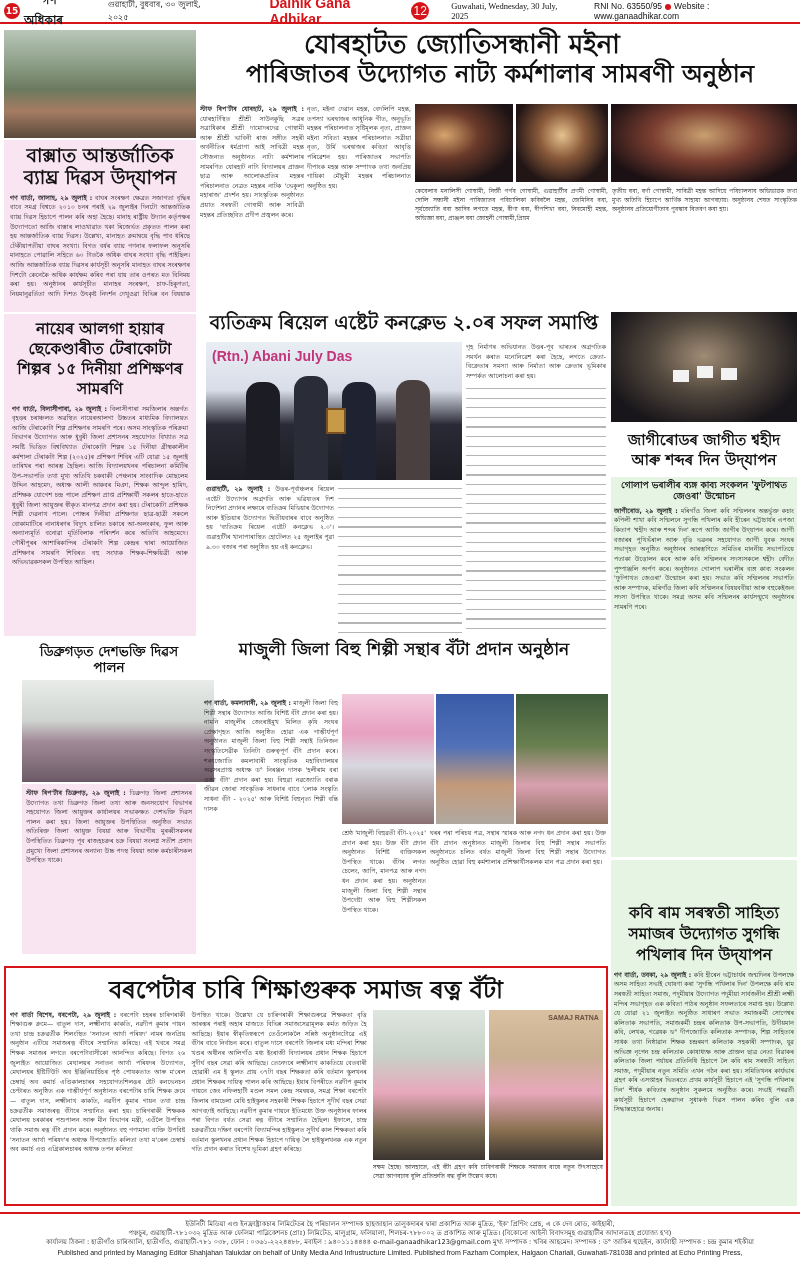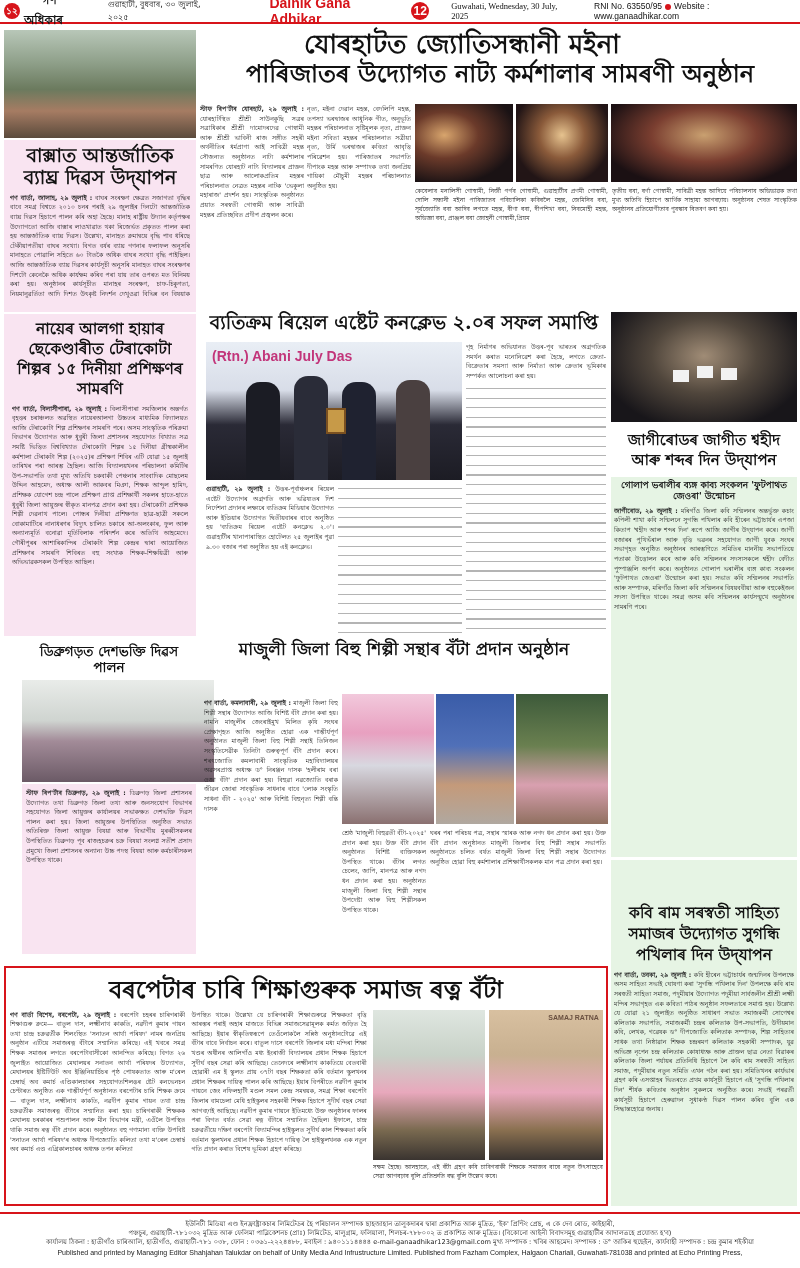--- a/index.html
+++ b/index.html
@@ -5,21 +5,21 @@
   * { box-sizing: border-box; margin: 0; padding: 0; }
   html, body { width: 800px; height: 1268px; background: #fff; overflow: hidden; }
   body { font-family: "DejaVu Sans", sans-serif; color: #111; position: relative; }
 
   .masthead { position: absolute; left: 0; top: 0; width: 800px; height: 24px; display: flex; align-items: center; padding: 0 4px; border-bottom: 2px solid #d7141a; }
   .pg-bn { width: 16px; height: 16px; border-radius: 50%; background: #d7141a; color: #fff; font-size: 9px; font-weight: bold; display: flex; align-items: center; justify-content: center; }
   .logo { font-family: "DejaVu Serif", serif; font-weight: bold; font-size: 12px; margin-left: 4px; color: #111; }
   .logo small { color: #d7141a; font-size: 7px; vertical-align: top; }
   .date-bn { font-size: 8px; margin-left: 8px; }
   .brand { font-family: "Liberation Sans", sans-serif; color: #d7141a; font-weight: bold; font-size: 14px; margin-left: 46px; }
-  .pg-en { width: 18px; height: 18px; border-radius: 50%; background: #d7141a; color: #fff; font-family: "Liberation Sans", sans-serif; font-weight: bold; font-size: 12px; display: flex; align-items: center; justify-content: center; margin-left: 6px; }
+  .pg-en { width: 18px; height: 18px; border-radius: 50%; background: #d7141a; color: #fff; font-family: "Liberation Sans", sans-serif; font-weight: normal; font-size: 12px; display: flex; align-items: center; justify-content: center; margin-left: 6px; }
   .date-en { font-family: Liberation Serif, serif; font-size: 8.5px; margin-left: 22px; }
   .rni { font-family: "Liberation Sans", sans-serif; font-size: 8.5px; margin-left: 18px; }
   .dot { display: inline-block; width: 6px; height: 6px; border-radius: 50%; background: #d7141a; margin: 0 3px; vertical-align: middle; }
 
   .abs { position: absolute; }
   .photo { position: absolute; overflow: hidden; }
   .ph-crowd { background: linear-gradient(180deg, #b8c7b8 0%, #8fa08a 30%, #6b7a5e 55%, #a67c63 75%, #5a4a3c 100%); }
   .ph-stage { background: radial-gradient(ellipse at 30% 40%, #d8a56d 0%, #6b3a2a 35%, #1a1214 75%); }
   .ph-stage2 { background: radial-gradient(ellipse at 50% 40%, #e6c38f 0%, #8a5a3a 35%, #221516 75%); }
   .ph-stage3 { background: radial-gradient(ellipse at 50% 40%, #c9a070 0%, #7a3e30 40%, #1b1013 80%); }
@@ -43,21 +43,21 @@
   .redbox { position: absolute; border: 2px solid #d7141a; }
   .footer { position: absolute; left: 0; top: 1212px; width: 800px; border-top: 2px solid #d7141a; padding-top: 6px; text-align: center; }
   .footer p { font-size: 6.6px; line-height: 1.4; color: #222; }
   .footer .en { font-family: "Liberation Sans", sans-serif; font-size: 7px; }
   .caption { font-size: 6px; line-height: 1.5; }
 </style>
 </head>
 <body>
 
 <div class="masthead">
-  <div class="pg-bn">১২</div>
+  <div class="pg-bn">15</div>
   <div class="logo"><small>দৈনিক</small><span>গণ অধিকাৰ</span></div>
   <div class="date-bn">গুৱাহাটী, বুধবাৰ, ৩০ জুলাই, ২০২৫</div>
   <div class="brand">Dainik Gana Adhikar</div>
   <div class="pg-en">12</div>
   <div class="date-en">Guwahati, Wednesday, 30 July, 2025</div>
   <div class="rni"><span>RNI No. 63550/95</span><span class="dot"></span><span>Website : www.ganaadhikar.com</span></div>
 </div>
 
 <div class="photo ph-crowd" style="left:4px;top:30px;width:192px;height:108px;"></div>
 

